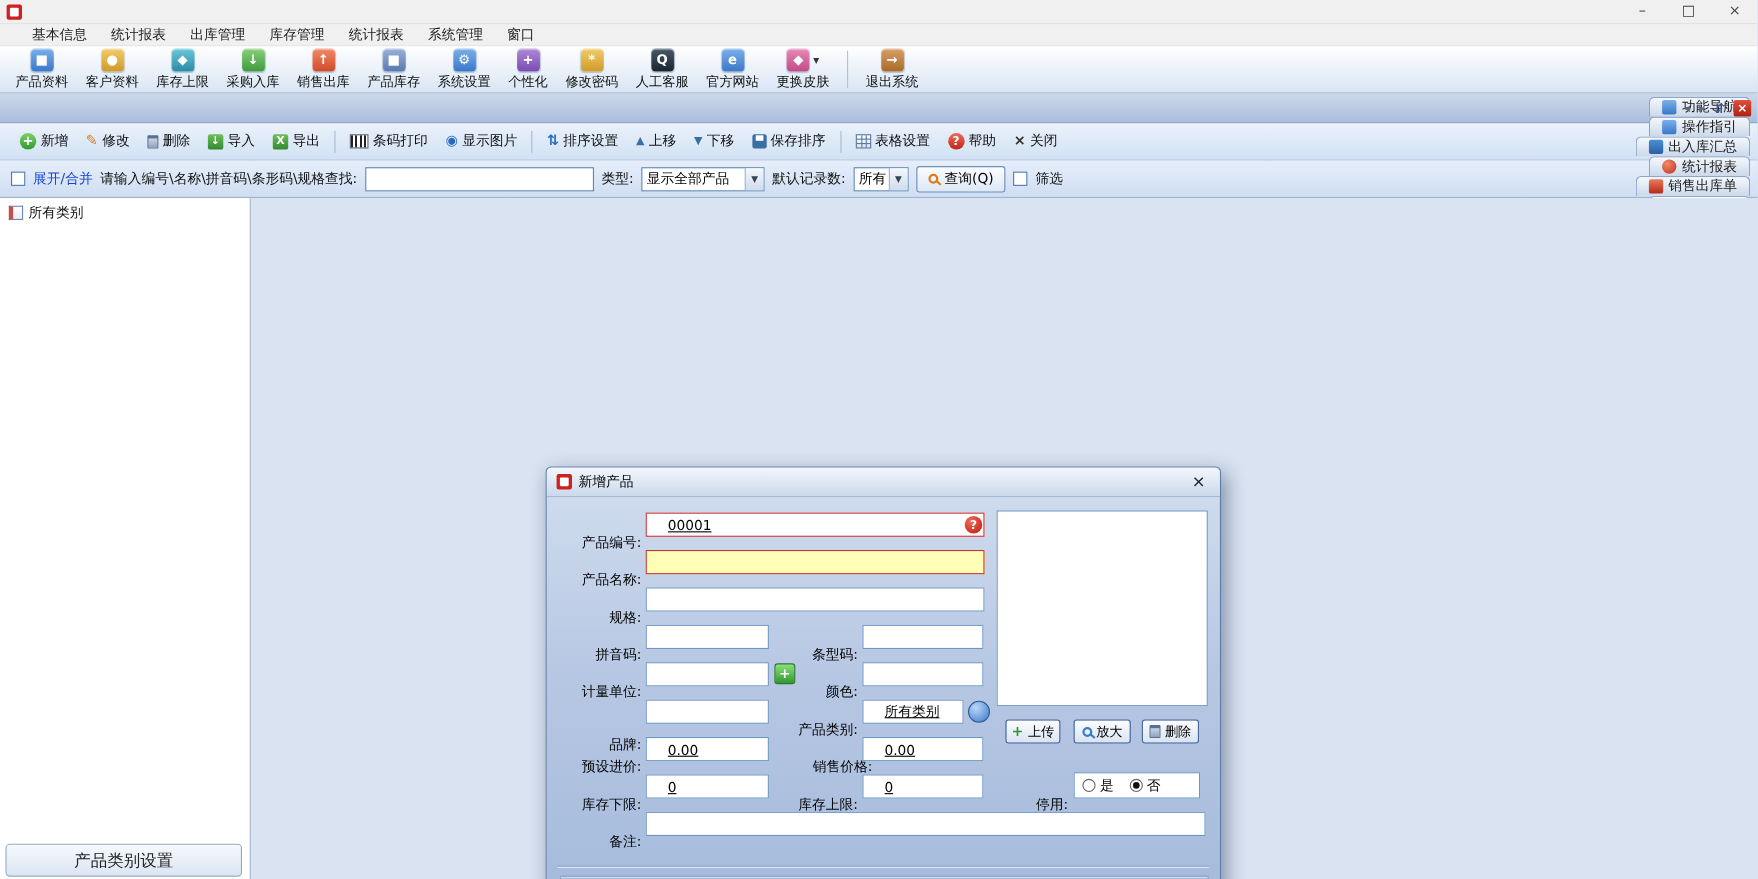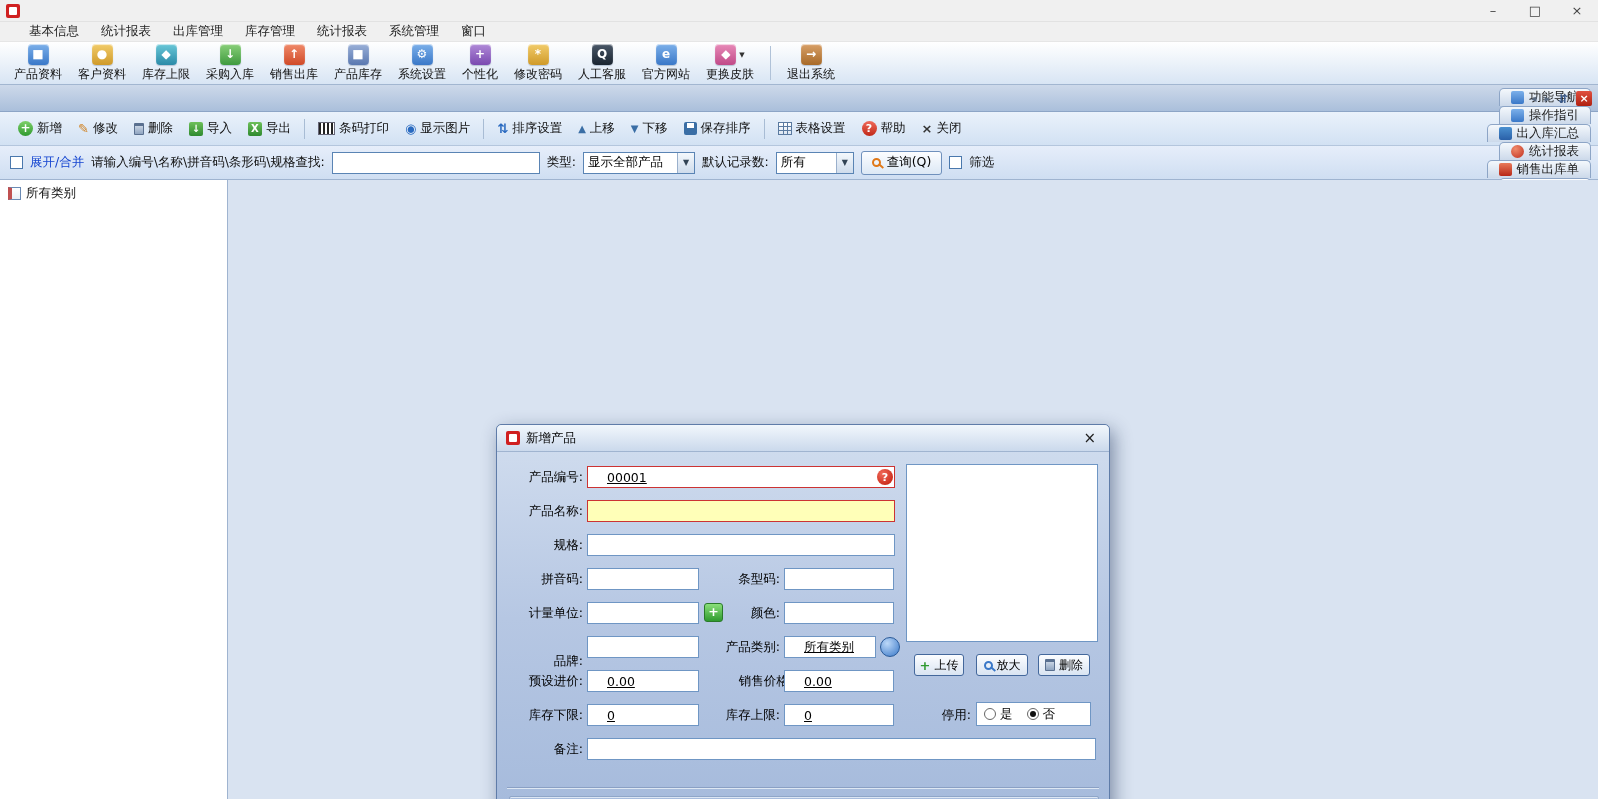--- a/index.html
+++ b/index.html
@@ -92,21 +92,21 @@
   .treenode { display:flex; align-items:center; gap:5px; padding:5px 8px; color:#101010; }
   .i-note { width:13px; height:13px; border:1px solid #6a8ab4; background:linear-gradient(#fff,#e8eef6); border-left:4px solid #c05050; flex:0 0 auto; }
   .catbtn { position:absolute; left:5px; right:7px; bottom:2px; height:30px; background:linear-gradient(#f6f9fd,#dbe5f2); border:1px solid #90a8c8; border-radius:4px; display:flex; align-items:center; justify-content:center; font-size:15px; color:#222; }
   .gridhead { position:absolute; left:228px; top:0; right:0; height:23px; display:flex; background:linear-gradient(#a3bcda,#7d9dc6); border-bottom:1px solid #7f98bc; }
   .hc { display:flex; align-items:center; justify-content:center; color:#0e1e3e; border-right:1px solid #c2d3e8; white-space:nowrap; overflow:hidden; }
 
   
   .dialog { position:absolute; left:496px; top:244px; width:614px; height:486px; background:linear-gradient(#d2deef 0%,#b6c7e3 40%,#9db4d8 100%); border:1px solid #5f7ca8; border-radius:5px 5px 2px 2px; box-shadow:4px 6px 18px rgba(15,35,75,.45); z-index:10; }
   .dtitle { height:27px; display:flex; align-items:center; gap:6px; padding:0 9px; background:linear-gradient(#f2f7fc,#cbd9ec); border-bottom:1px solid #a0b4d0; border-radius:5px 5px 0 0; color:#000; }
   .dclose { margin-left:auto; font-size:15px; color:#222; padding:0 4px; }
-  .dlbl { position:absolute; width:82px; text-align:right; line-height:22px; color:#000; white-space:nowrap; }
+  .dlbl { position:absolute; width:82px; text-align:right; line-height:22px; color:#000; white-space:nowrap;margin-top:16px; }
   .din { position:absolute; height:22px; border:1px solid #6f96c4; background:#fff; padding:0 19px; font:inherit;text-decoration:underline; }
   .din.err { border-color:#cc3333; }
   .din.req { border-color:#cc3333; background:#ffffb8; }
   .qmark { position:absolute; left:380px; top:44px; width:16px; height:16px; border-radius:50%; background:radial-gradient(circle at 35% 30%,#f06a5a,#c01808); color:#fff; font-size:11px; font-weight:bold; display:flex; align-items:center; justify-content:center; z-index:2; }
   .plusbtn { position:absolute; left:207px; top:178px; width:19px; height:19px; background:linear-gradient(#8ae07a,#2f9a2f); border:1px solid #2a7a2a; border-radius:3px; color:#fff; font-weight:bold; text-align:center; line-height:16px; }
   .browsebtn { position:absolute; left:383px; top:212px; width:20px; height:20px; border-radius:50%; background:radial-gradient(circle at 35% 30%,#bcd8f8,#3a78c8); border:1px solid #2a5a98; }
   .imgbox { position:absolute; left:409px; top:39px; width:192px; height:178px; background:#fff; border:1px solid #6f96c4; }
   .ibtn { position:absolute; top:229px; height:22px; display:flex; align-items:center; justify-content:center; gap:4px; background:linear-gradient(#fcfdff,#d9e4f2); border:1px solid #44689c; border-radius:3px; font-size:12px; white-space:nowrap; }
   .radbox { position:absolute; left:479px; top:277px; width:115px; height:24px; background:#fff; border:1px solid #6f96c4; display:flex; align-items:center; gap:4px; padding:0 7px; }
   .rad { width:12px; height:12px; border:1px solid #666; border-radius:50%; background:#fff; position:relative; flex:0 0 auto; }
@@ -297,38 +297,39 @@
     <span class="cb"></span>
     <span class="link">展开/合并</span>
     <span class="flabel">请输入编号\名称\拼音码\条形码\规格查找:</span>
     <input class="fin" value="" style="">
     <span class="flabel">类型:</span>
     <div class="sel" style="width:112px">
       <span class="txt">显示全部产品</span>
       <span class="caret">▼</span>
     </div>
     <span class="flabel">默认记录数:</span>
-    <div class="sel" style="width:78px">
+    <div class="sel" style="width:50px">
       <span class="txt">所有</span>
       <span class="caret">▼</span>
     </div>
     <div class="qbtn">
       <span class="i-mag"></span>
       <span>查询(Q)</span>
     </div>
     <span class="cb"></span>
     <span class="flabel">筛选</span>
   </div>
 
   <div class="workspace">
     <div class="treepanel">
       <div class="treenode">
         <span class="i-note"></span>
         <span>所有类别</span>
       </div>
+      <div class="catbtn">产品类别设置</div>
     </div>
 
 
     <div class="dialog">
       <div class="dtitle">
         <span class="appicon" style="margin-right:0"></span>
         <span>新增产品</span>
         <span class="dclose">×</span>
       </div>
 

